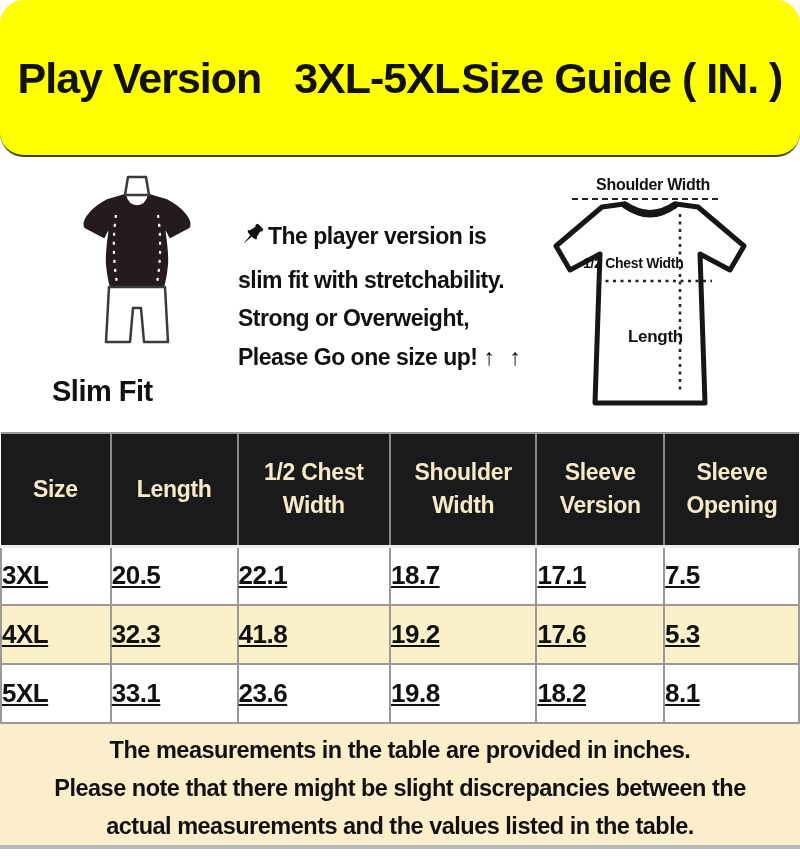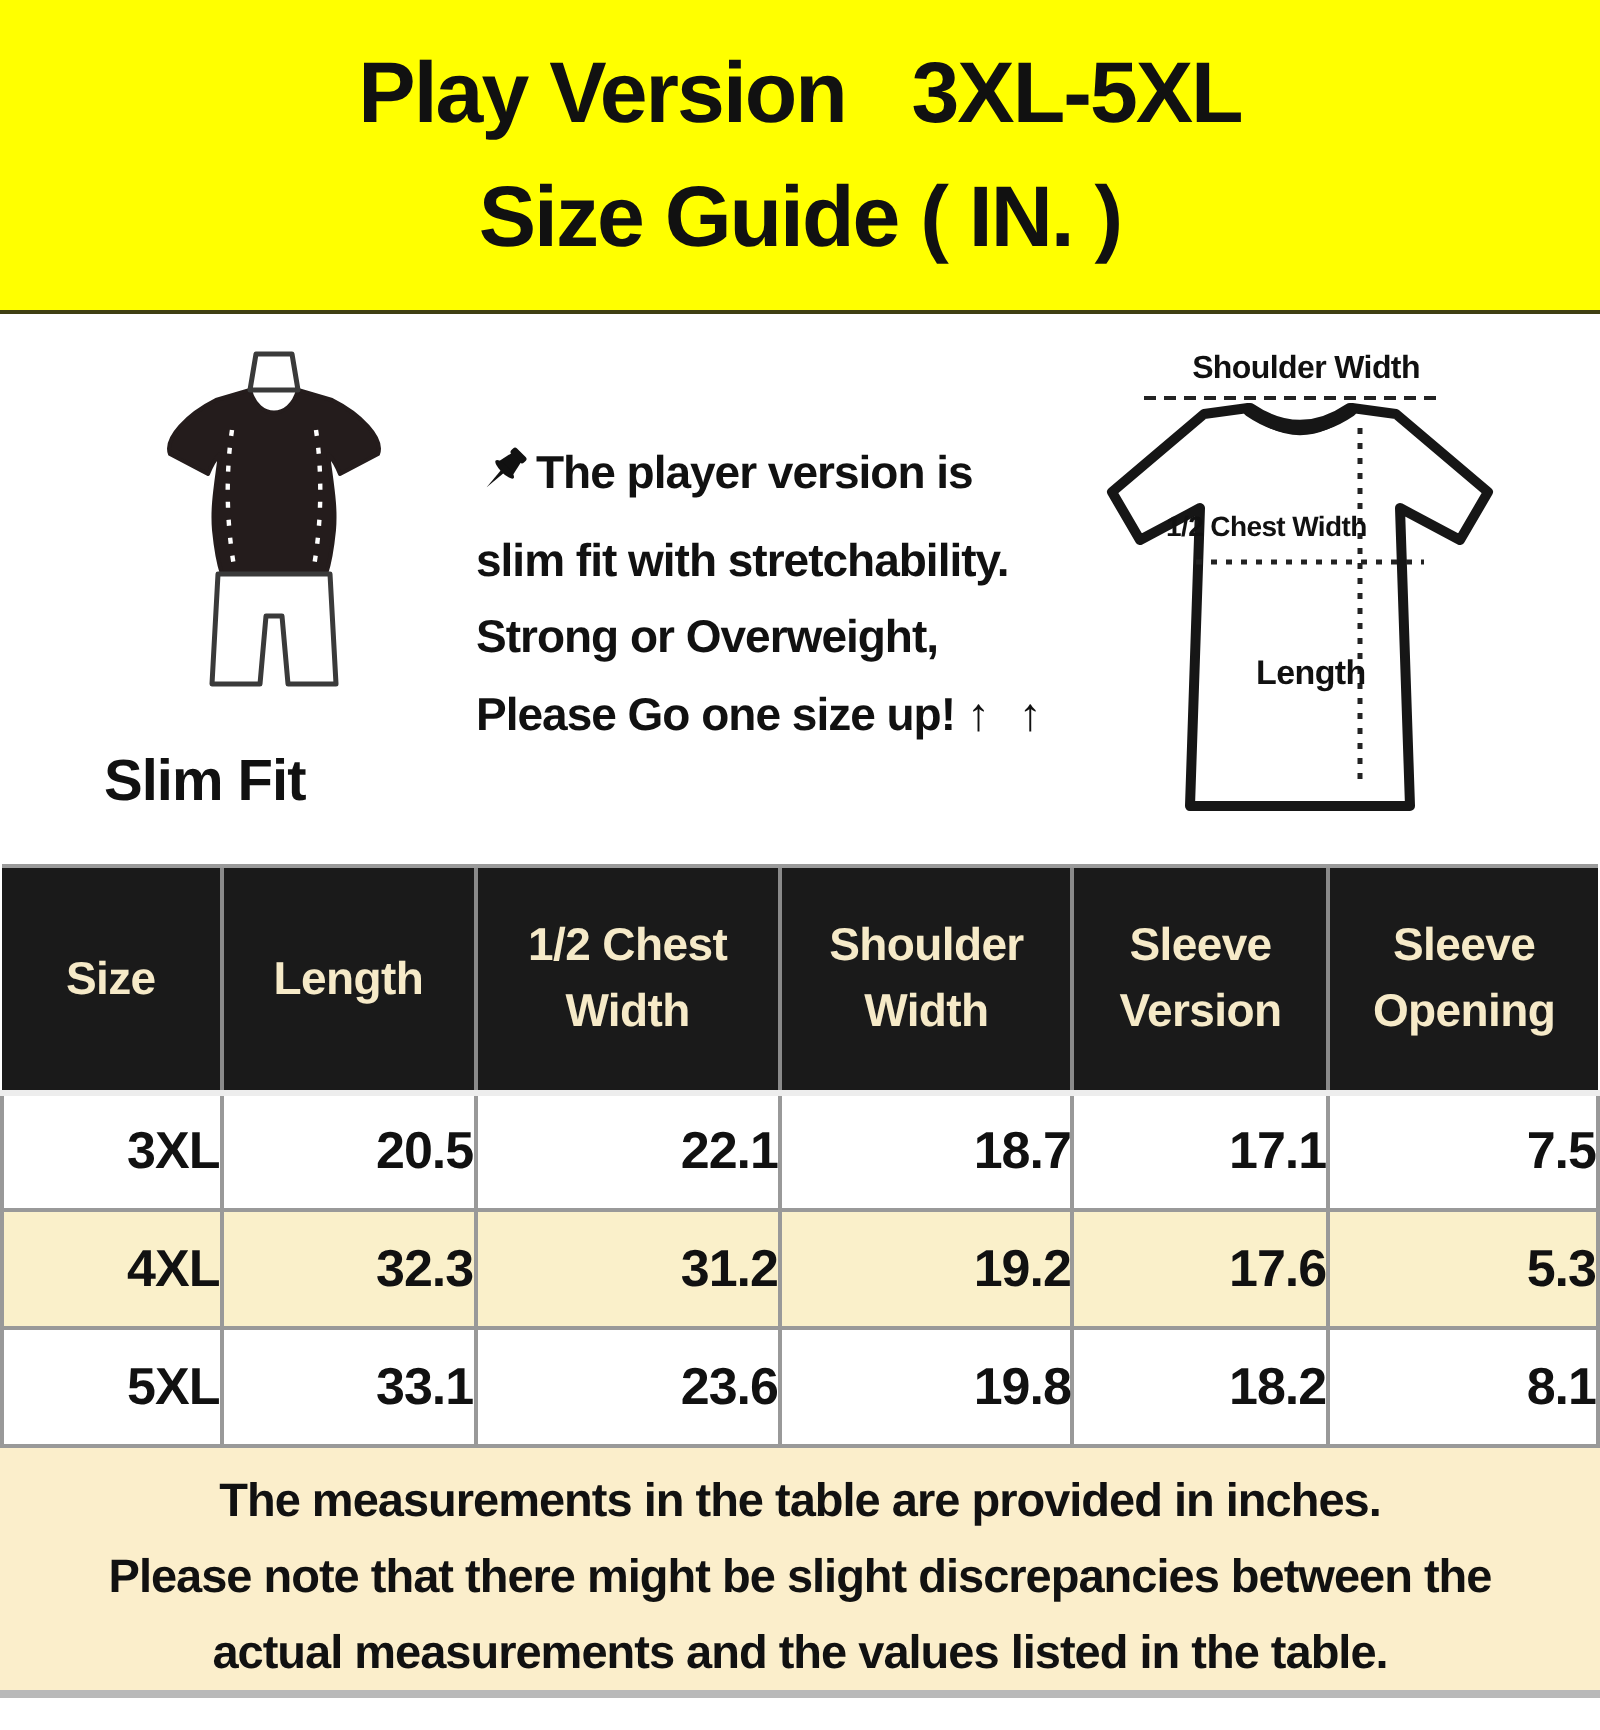--- a/index.html
+++ b/index.html
@@ -17,24 +17,25 @@
     background: #ffffff;
     overflow: hidden;
   }
 
   
   .banner {
     height: 157px;
     background: var(--banner-bg, #FFFF00);
     border-bottom: 2px solid #3f3f12;
     display: flex;
-    flex-direction: column;
+    flex-direction: row;
     justify-content: center;
     align-items: center;
     gap: 2px;
+    border-radius: 24px;
   }
   .banner-line {
     font-size: 43px;
     line-height: 60px;
     letter-spacing: -1px;
     white-space: pre;
     color: var(--banner-text, #111111);
   }
 
   
@@ -67,25 +68,26 @@
     height: 113px;
     border-top: 2px solid #9a9a9a;
     border-left: 2px solid #8a8a8a;
     border-bottom: 3px solid #ededed;
     letter-spacing: -0.3px;
     padding: 0 10px;
   }
   .size-table th:first-child { border-left: none; }
   .size-table td {
     font-size: 26px;
-    text-align: right;
+    text-align: left;
     height: 59px;
     border: 2px solid #999999;
     background: #ffffff;
     letter-spacing: -0.5px;
+    text-decoration: underline;
   }
   .size-table tbody tr.alt td { background: var(--row-alt-bg, #FAF0CA); }
 
   
   .footnote {
     height: 125px;
     background: var(--footer-bg, #FBEECB);
     text-align: center;
     font-size: 23.5px;
     line-height: 38px;
@@ -182,21 +184,21 @@
         <td>3XL</td>
         <td>20.5</td>
         <td>22.1</td>
         <td>18.7</td>
         <td>17.1</td>
         <td>7.5</td>
       </tr>
       <tr class="alt">
         <td>4XL</td>
         <td>32.3</td>
-        <td>31.2</td>
+        <td>41.8</td>
         <td>19.2</td>
         <td>17.6</td>
         <td>5.3</td>
       </tr>
       <tr>
         <td>5XL</td>
         <td>33.1</td>
         <td>23.6</td>
         <td>19.8</td>
         <td>18.2</td>

